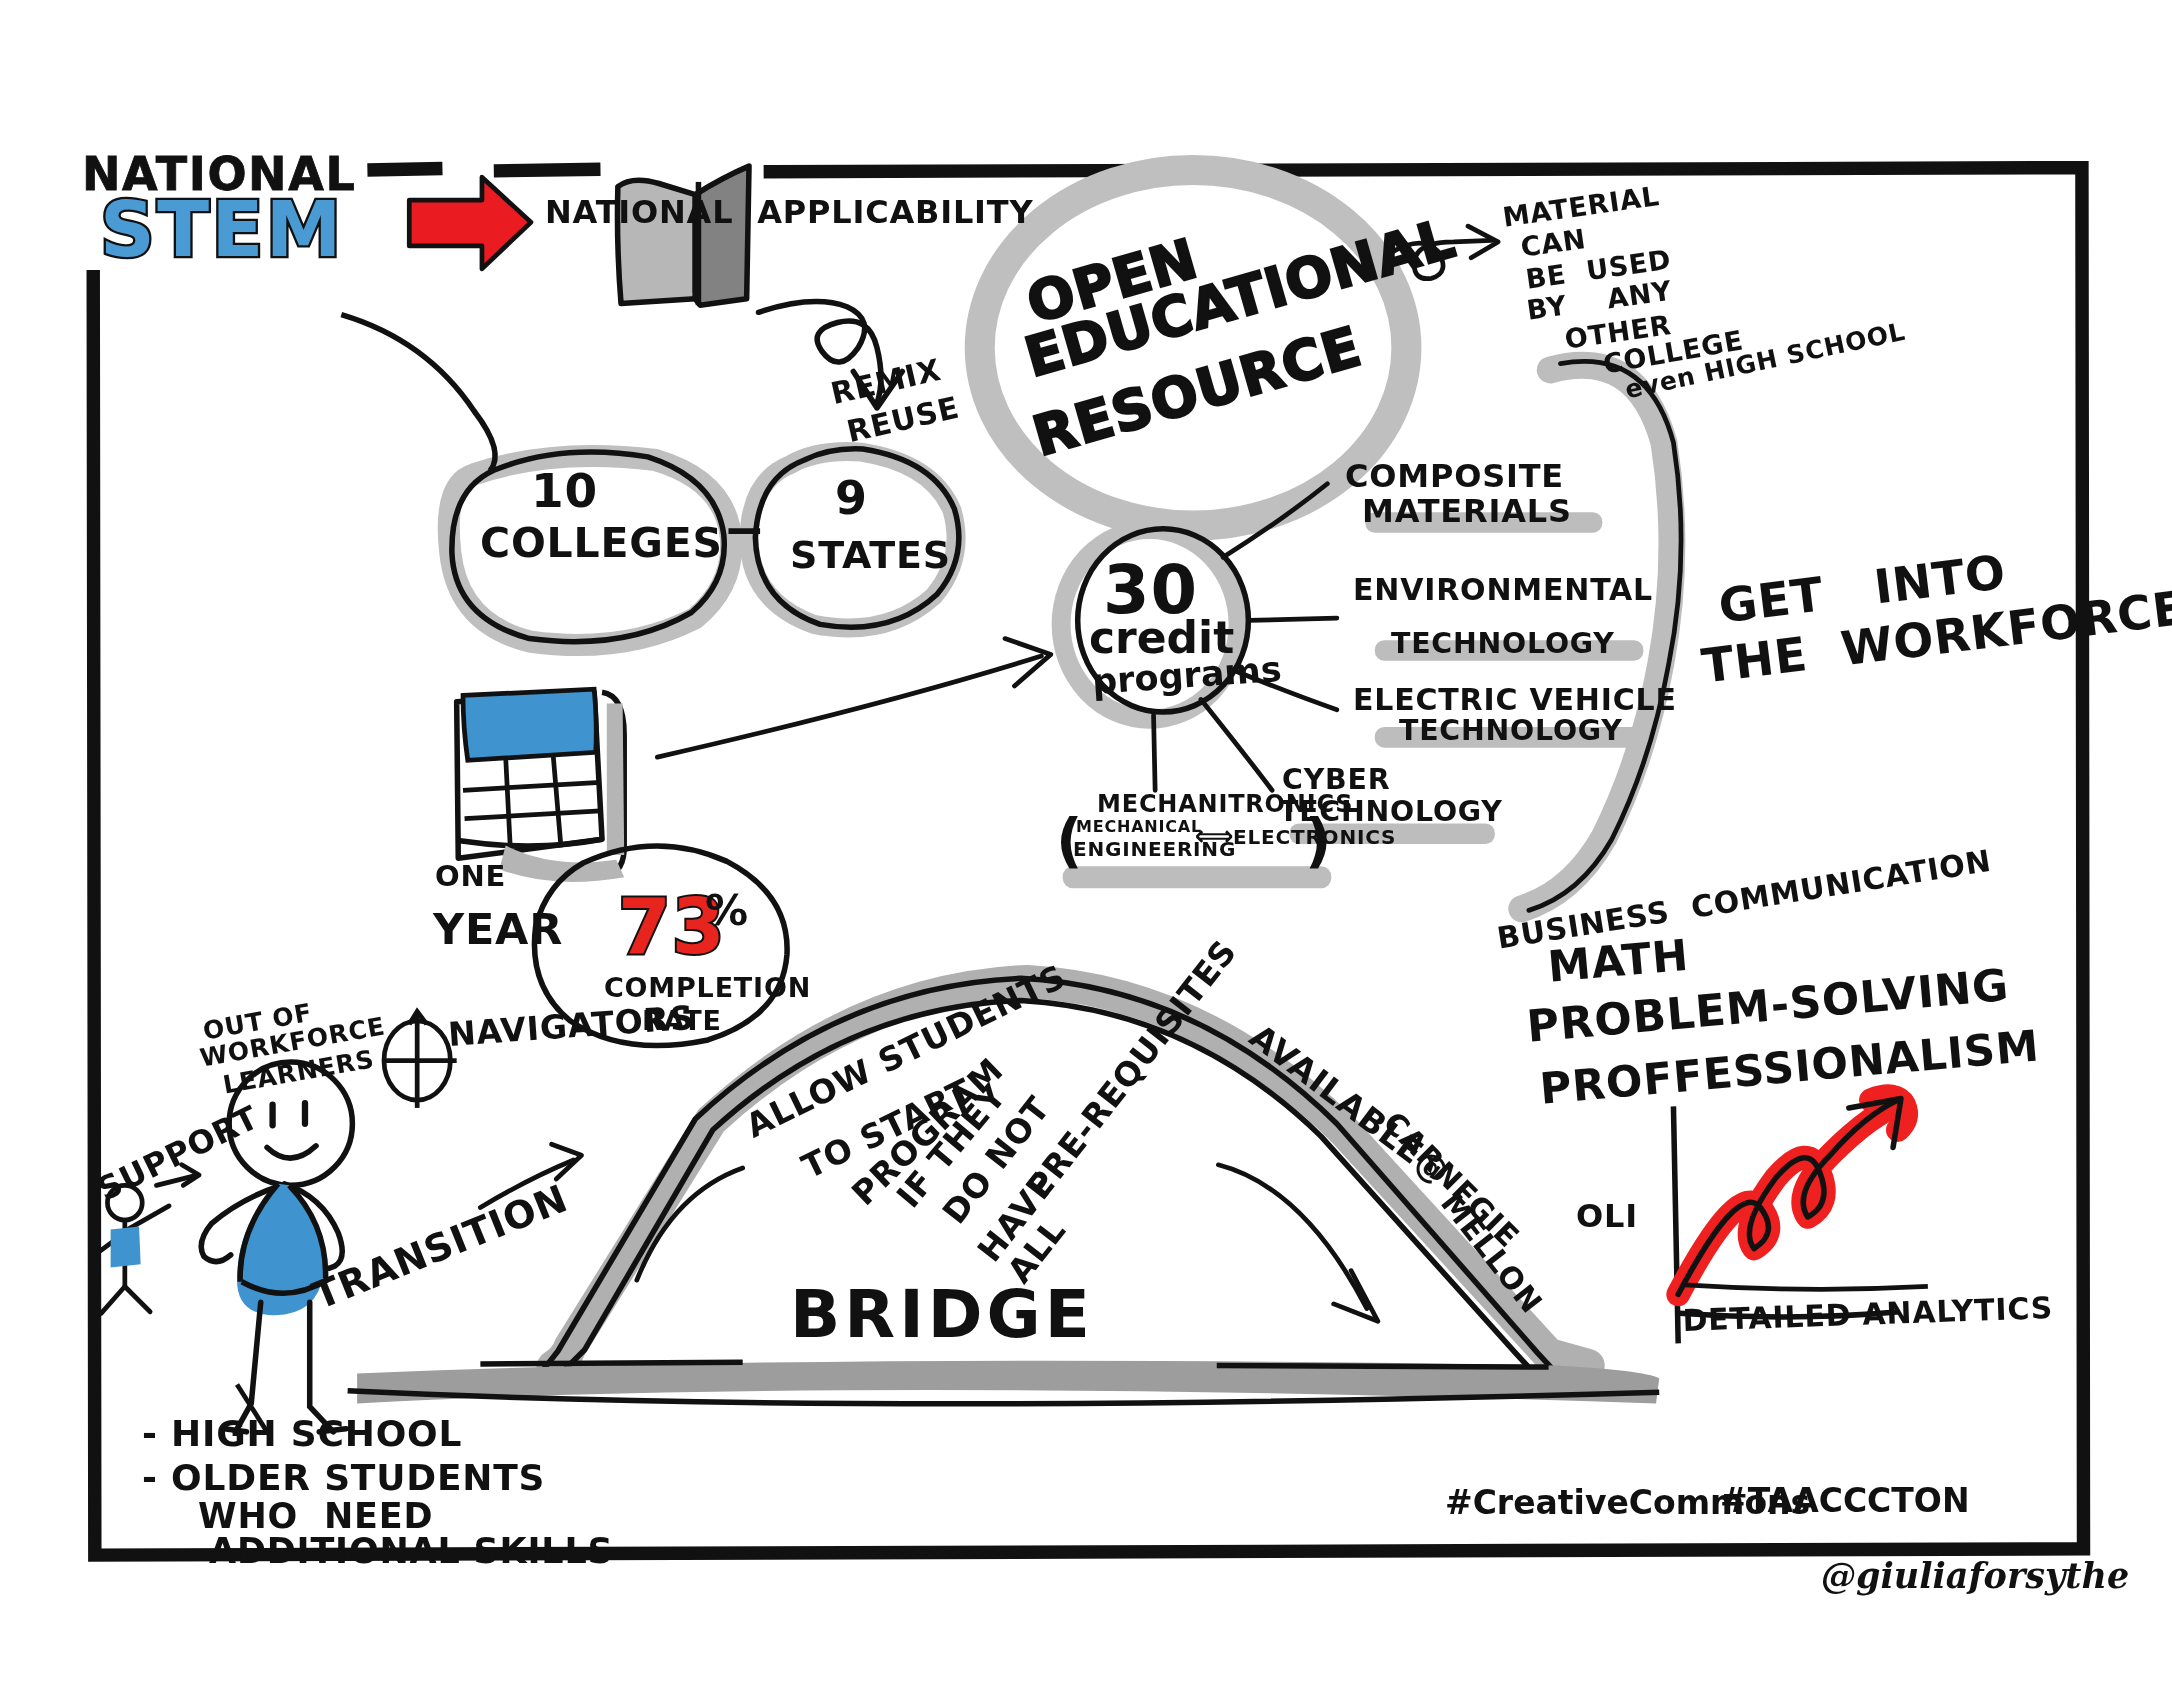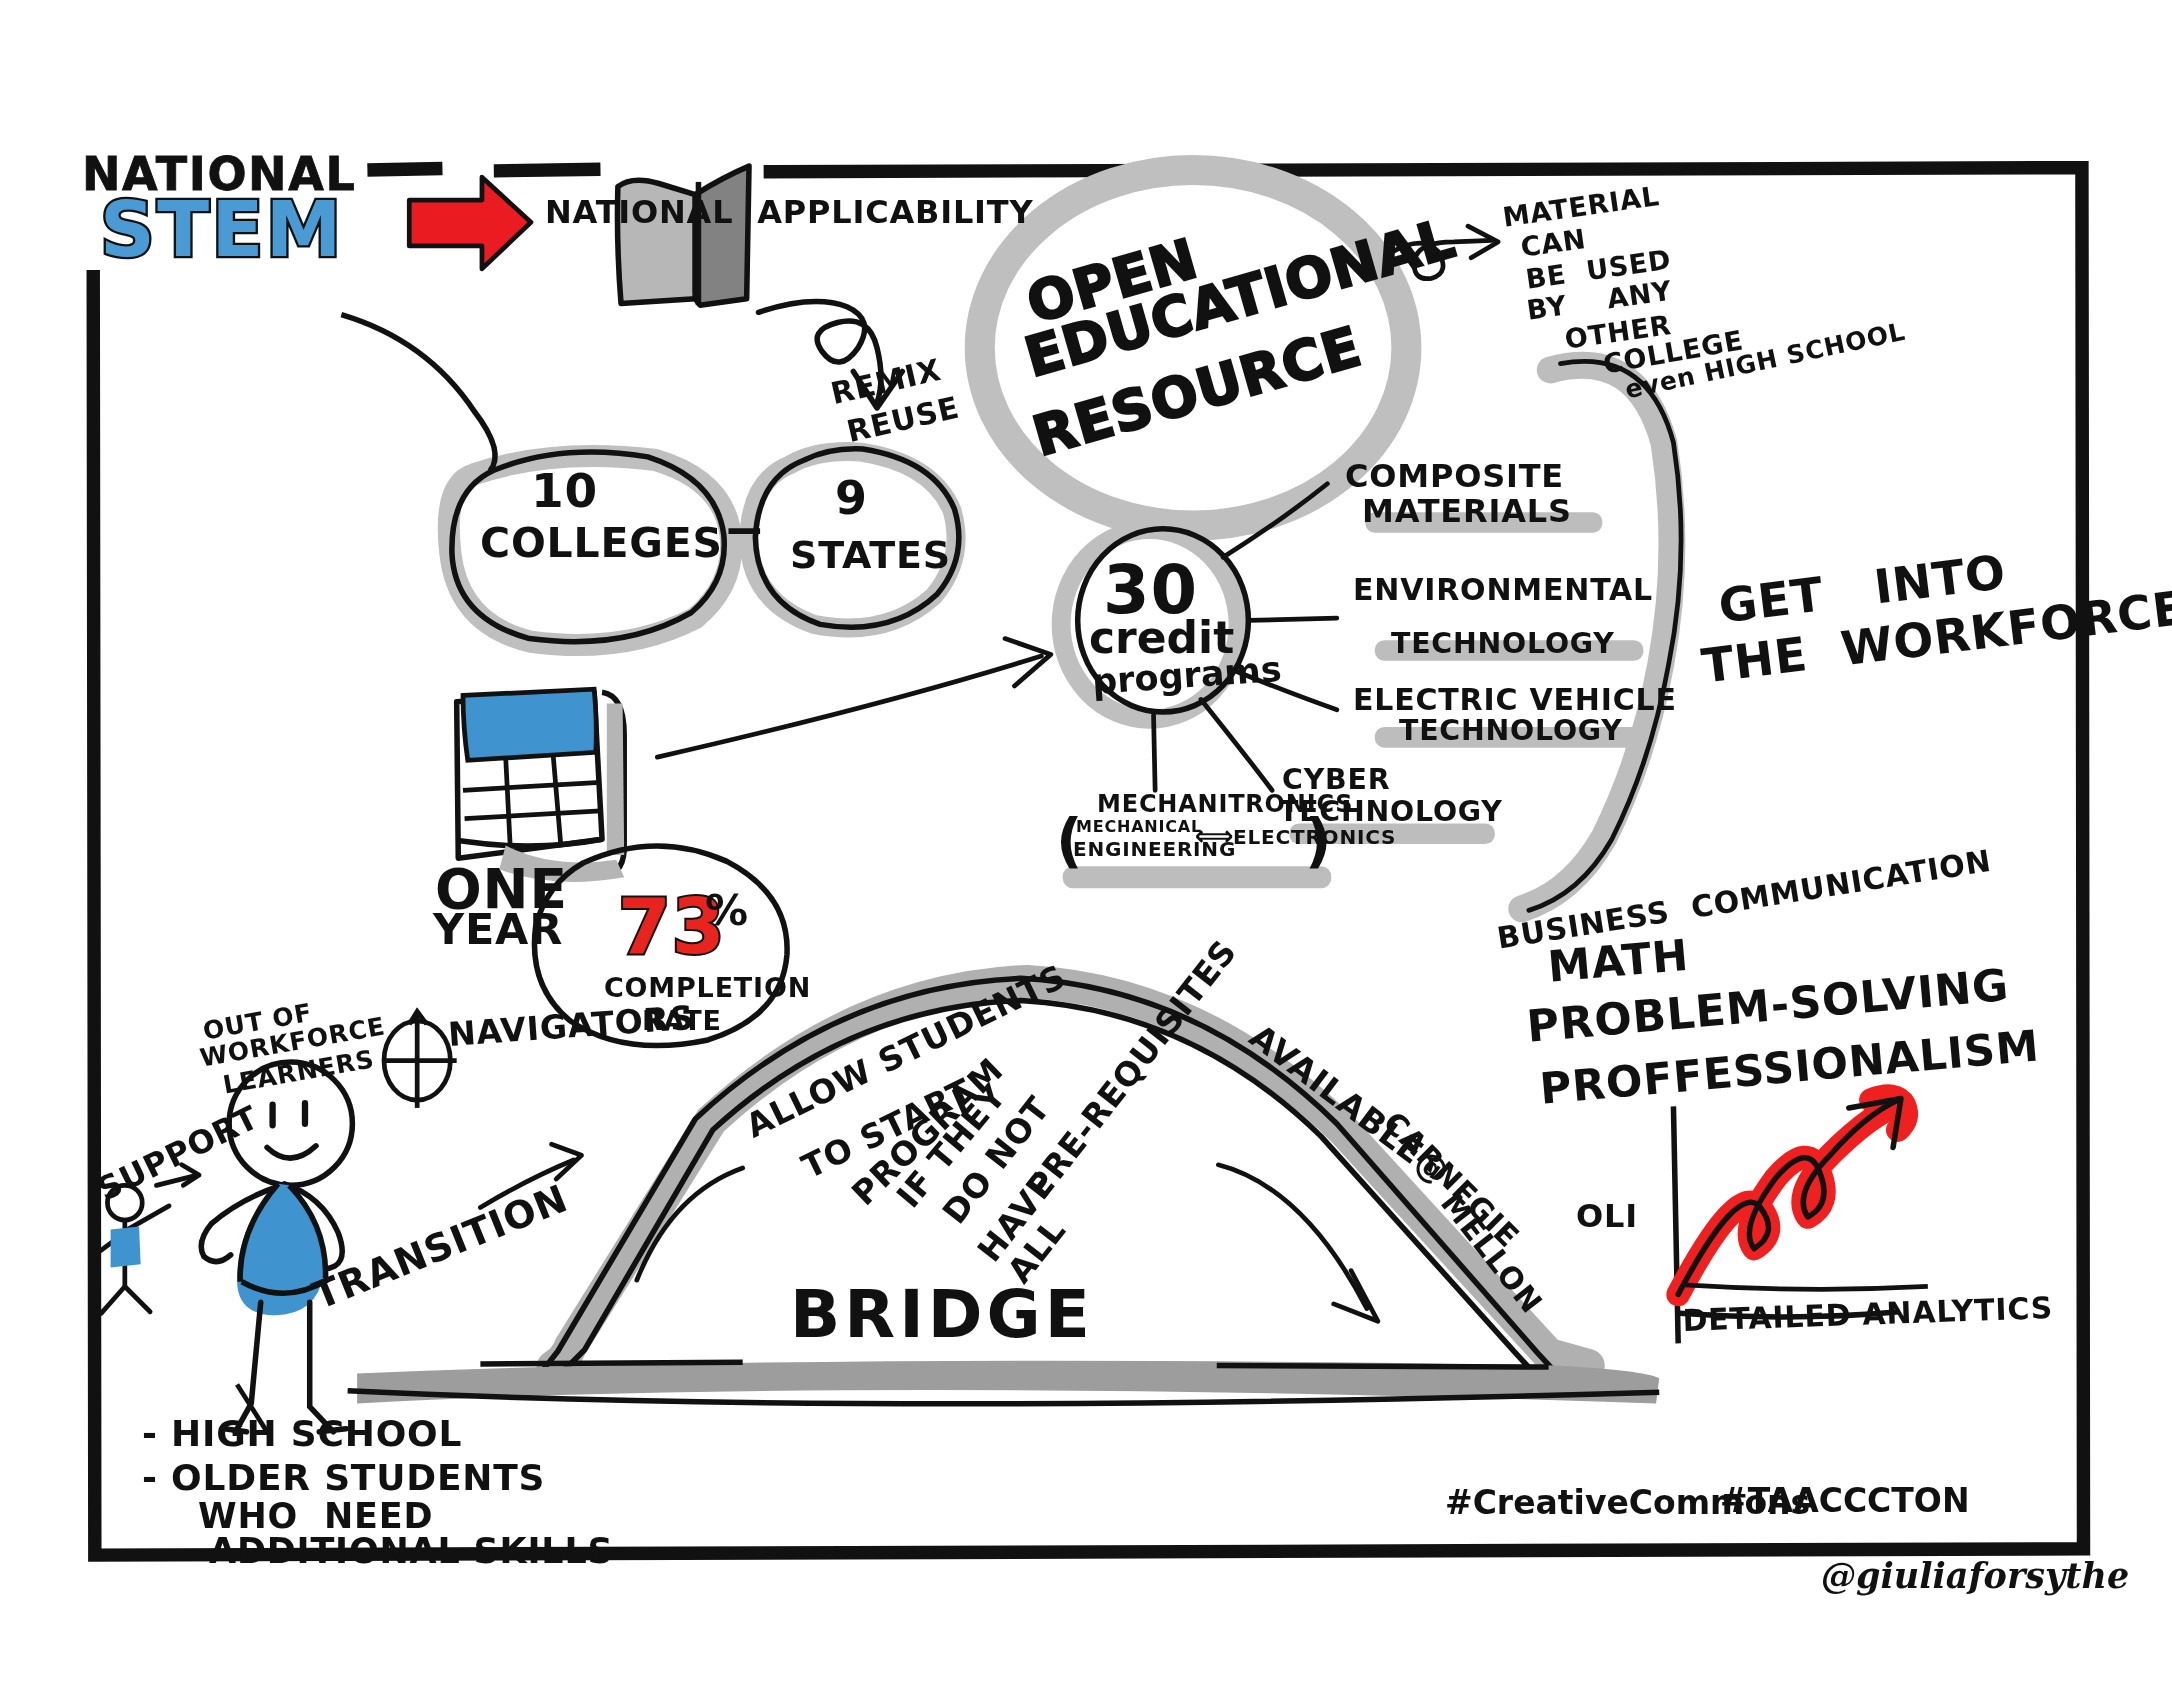--- a/index.html
+++ b/index.html
@@ -244,21 +244,21 @@
 
 <div class="lbl thin" style="left:1097px;top:792px;font-size:24px;">MECHANITRONICS</div>
 
 <div class="lbl thin" style="left:1056px;top:811px;font-size:58px;">(</div>
 <div class="lbl thin" style="left:1076px;top:819px;font-size:16px;">MECHANICAL</div>
 <div class="lbl thin" style="left:1073px;top:839px;font-size:20px;">ENGINEERING</div>
 <div class="lbl thin" style="left:1195px;top:822px;font-size:27px;">⟺</div>
 <div class="lbl thin" style="left:1233px;top:827px;font-size:20px;">ELECTRONICS</div>
 <div class="lbl thin" style="left:1305px;top:811px;font-size:58px;">)</div>
 
-<div class="lbl thin" style="left:435px;top:861px;font-size:55px;">ONE</div>
+<div class="lbl thin" style="left:435px;top:861px;font-size:29px;">ONE</div>
 <div class="lbl thin" style="left:433px;top:907px;font-size:43px;">YEAR</div>
 
 <div class="lbl red" style="left:618px;top:887px;font-size:76px;-webkit-text-stroke:4px #111;paint-order:stroke;">73</div>
 <div class="lbl thin" style="left:705px;top:888px;font-size:43px;">%</div>
 <div class="lbl thin" style="left:604px;top:974px;font-size:27px;">COMPLETION</div>
 <div class="lbl thin" style="left:642px;top:1007px;font-size:27px;">RATE</div>
 
 <div class="lbl thin" style="left:1716px;top:582px;font-size:47px;transform:rotate(-7deg);">GET   INTO</div>
 <div class="lbl thin" style="left:1699px;top:642px;font-size:47px;transform:rotate(-7deg);">THE  WORKFORCE</div>
 

